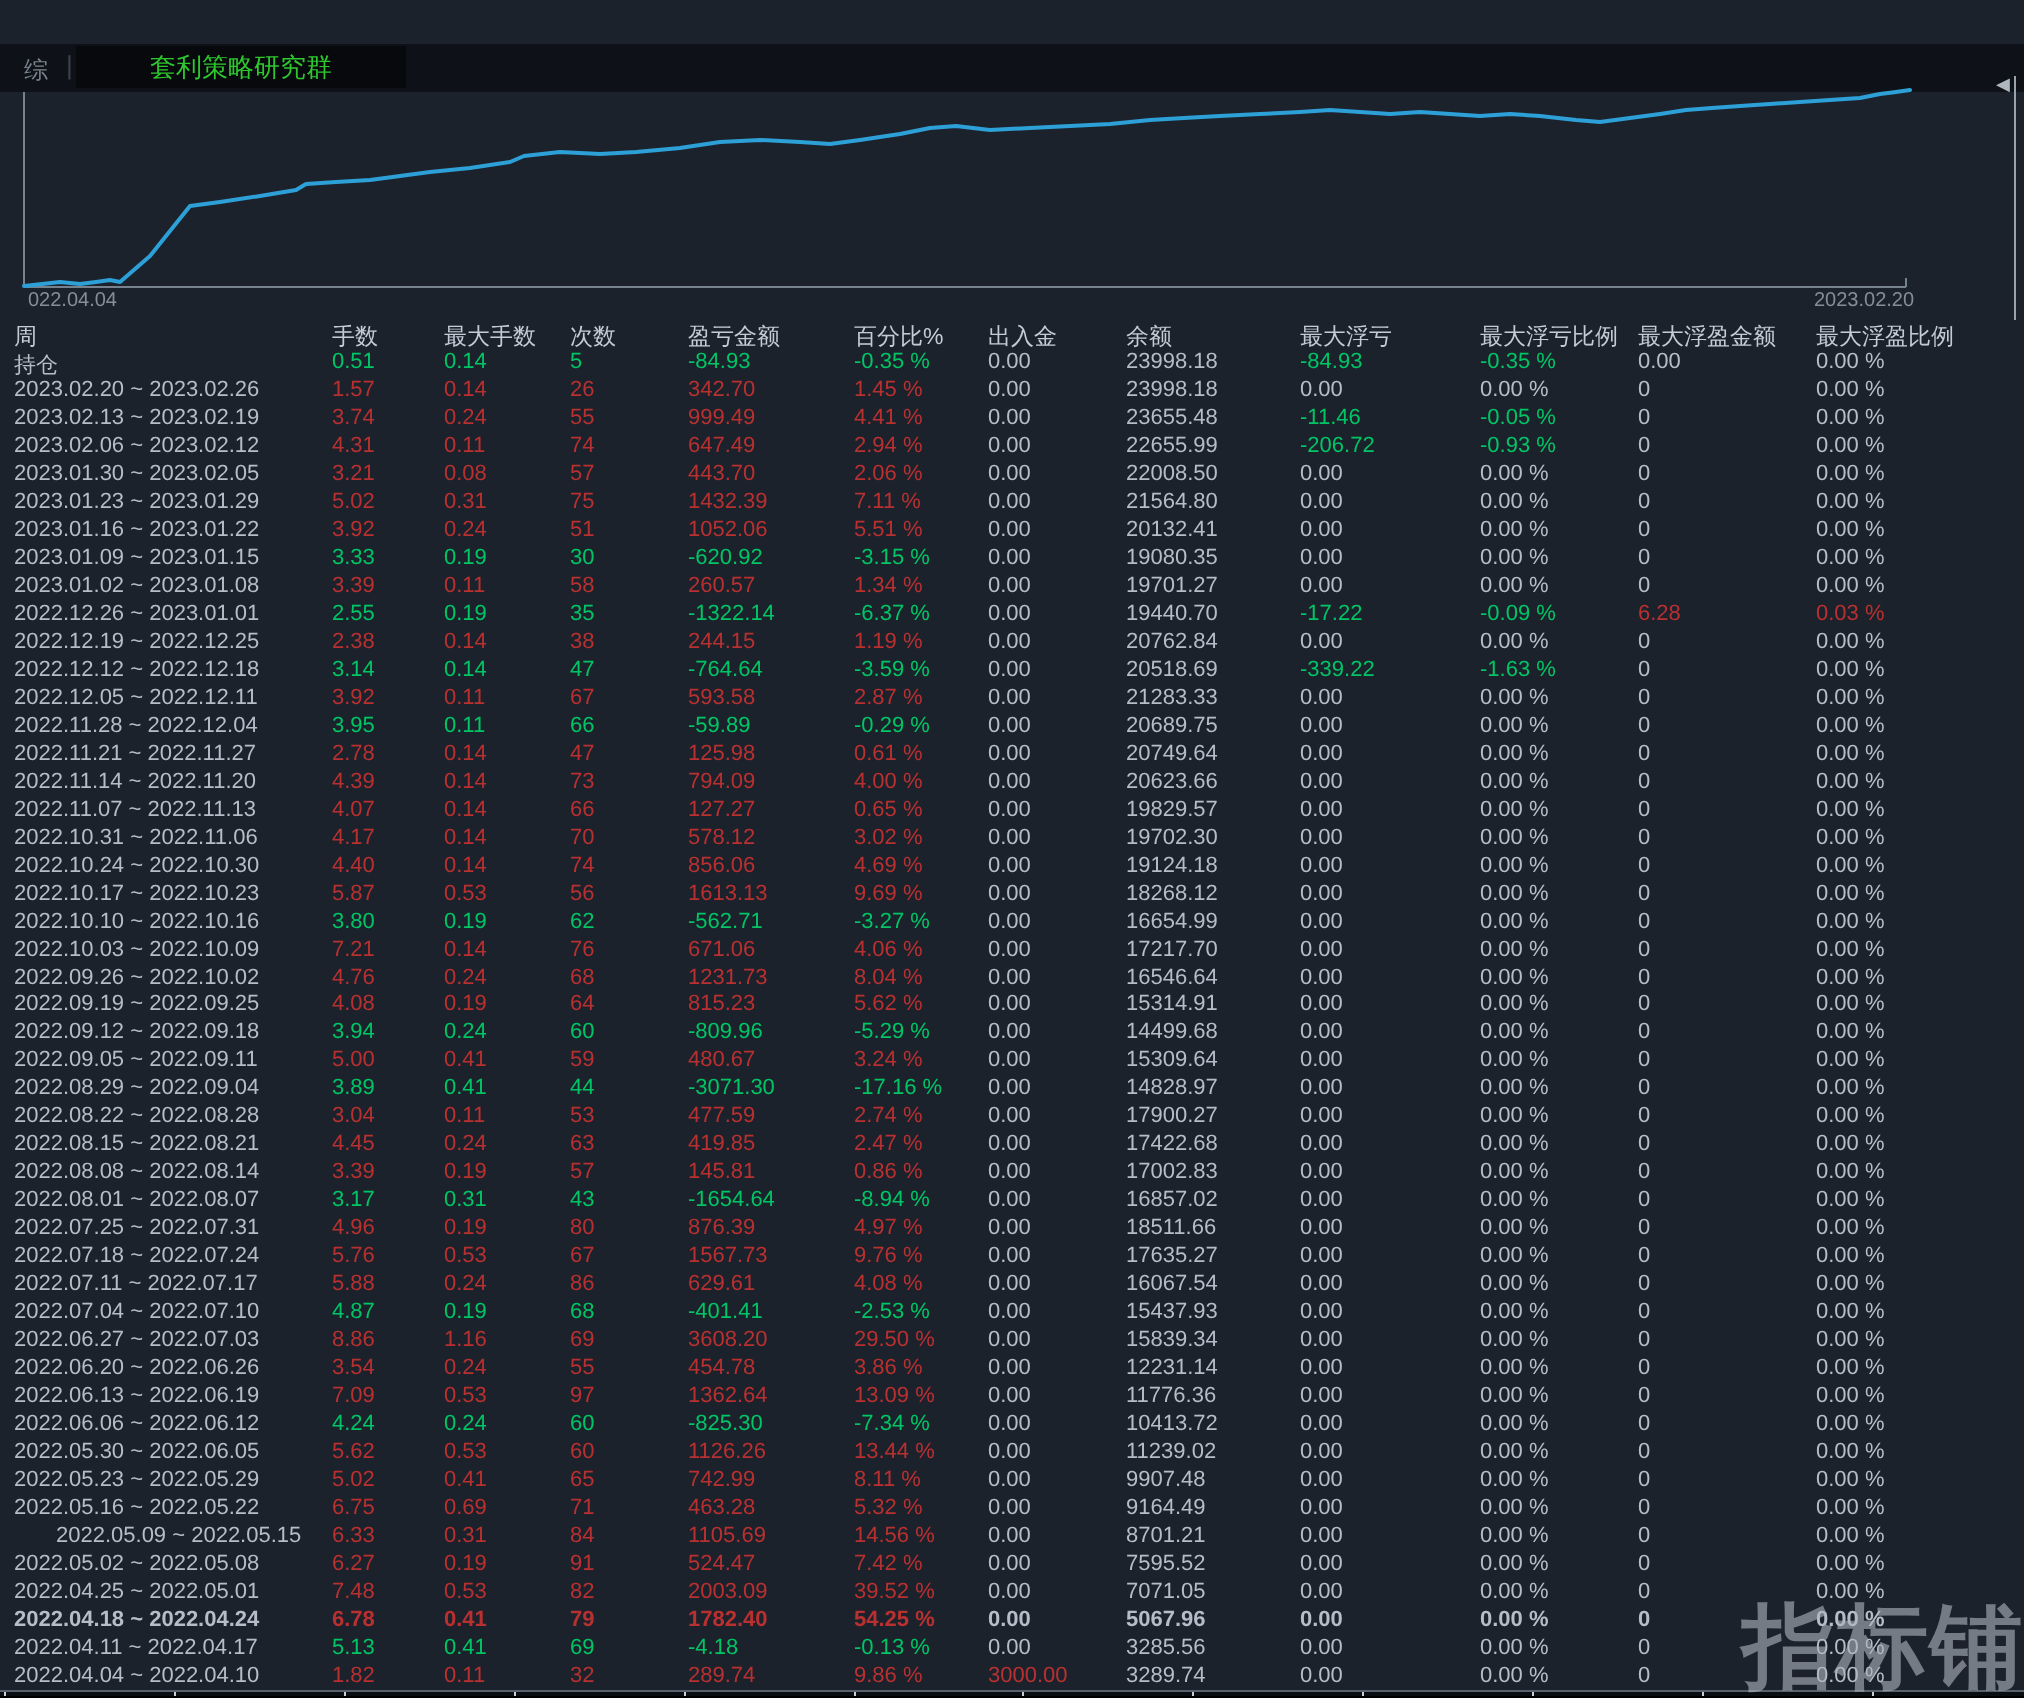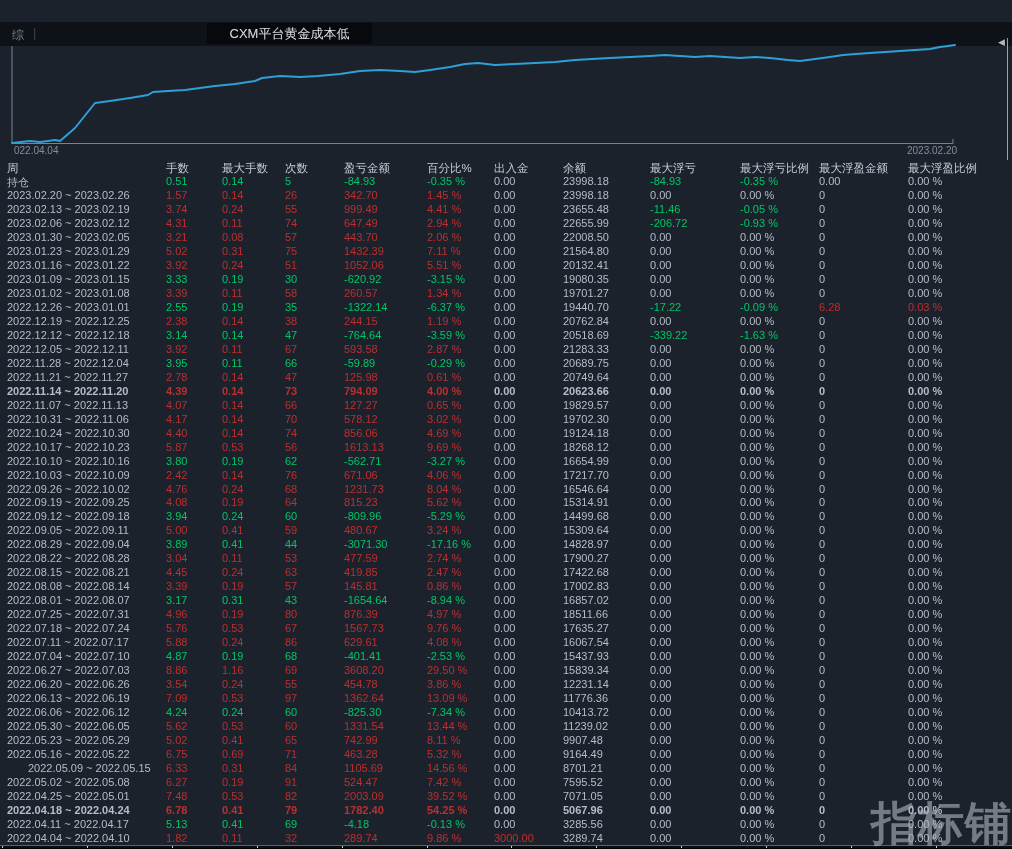--- a/index.html
+++ b/index.html
@@ -44,21 +44,21 @@
 </style>
 </head>
 <body>
 
 <div id="app">
 
 
   <div class="tabbar">
     <span class="tab-collapsed">综</span>
     <span class="tab-sep">|</span>
-    <div class="tab t2">CXM平台黄金成本低</div>
+    <div class="tab t1">套利策略研究群</div>
   </div>
 
   <svg id="chart-svg" width="1012" height="160" viewBox="0 0 1012 160">
     <line x1="12" y1="46" x2="12" y2="143.5" stroke="#77828f" stroke-width="1"></line>
     <line x1="12" y1="143.5" x2="953" y2="143.5" stroke="#77828f" stroke-width="1"></line>
     <line x1="953" y1="143.5" x2="953" y2="139" stroke="#77828f" stroke-width="1"></line>
     <polyline id="curve" fill="none" stroke="#2da0d8" stroke-width="2" stroke-linejoin="round" stroke-linecap="round" points="12,143 30,141 40,142 48,141 55,140 60,141 75,128 95,103 110,101 130,98 148,95 153,92 168,91 185,90 200,88 215,86 235,84 255,81 262,78 280,76 300,77 318,76 340,74 360,71 380,70 400,71 415,72 430,70 450,67 465,64 478,63 495,65 515,64 535,63 555,62 575,60 592,59 610,58 630,57 650,56 665,55 680,56 695,57 710,56 725,57 740,58 755,57 770,58 788,60 800,61 815,59 830,57 843,55 856,54 870,53 885,52 900,51 915,50 930,49 940,47 948,46 955,45"></polyline>
   </svg>
   <span class="axis-label x-start">022.04.04</span>
   <span class="axis-label x-end">2023.02.20</span>
@@ -283,21 +283,21 @@
         <span class="cell cc-r" style="left: 285px;">47</span>
         <span class="cell cc-r" style="left: 344px;">125.98</span>
         <span class="cell cc-r" style="left: 427px;">0.61 %</span>
         <span class="cell cc-gray" style="left: 494px;">0.00</span>
         <span class="cell cc-gray" style="left: 563px;">20749.64</span>
         <span class="cell cc-gray" style="left: 650px;">0.00</span>
         <span class="cell cc-gray" style="left: 740px;">0.00 %</span>
         <span class="cell cc-gray" style="left: 819px;">0</span>
         <span class="cell cc-gray" style="left: 908px;">0.00 %</span>
       </div>
-      <div class="row" style="top: 384.8px; font-weight: bold;">
+      <div class="row" style="top: 384.8px;">
         <span class="cell cc-gray" style="left: 7px;">2022.11.14 ~ 2022.11.20</span>
         <span class="cell cc-r" style="left: 166px;">4.39</span>
         <span class="cell cc-r" style="left: 222px;">0.14</span>
         <span class="cell cc-r" style="left: 285px;">73</span>
         <span class="cell cc-r" style="left: 344px;">794.09</span>
         <span class="cell cc-r" style="left: 427px;">4.00 %</span>
         <span class="cell cc-gray" style="left: 494px;">0.00</span>
         <span class="cell cc-gray" style="left: 563px;">20623.66</span>
         <span class="cell cc-gray" style="left: 650px;">0.00</span>
         <span class="cell cc-gray" style="left: 740px;">0.00 %</span>
@@ -369,21 +369,21 @@
         <span class="cell cc-g" style="left: 427px;">-3.27 %</span>
         <span class="cell cc-gray" style="left: 494px;">0.00</span>
         <span class="cell cc-gray" style="left: 563px;">16654.99</span>
         <span class="cell cc-gray" style="left: 650px;">0.00</span>
         <span class="cell cc-gray" style="left: 740px;">0.00 %</span>
         <span class="cell cc-gray" style="left: 819px;">0</span>
         <span class="cell cc-gray" style="left: 908px;">0.00 %</span>
       </div>
       <div class="row" style="top: 468.56px;">
         <span class="cell cc-gray" style="left: 7px;">2022.10.03 ~ 2022.10.09</span>
-        <span class="cell cc-r" style="left: 166px;">2.42</span>
+        <span class="cell cc-r" style="left: 166px;">7.21</span>
         <span class="cell cc-r" style="left: 222px;">0.14</span>
         <span class="cell cc-r" style="left: 285px;">76</span>
         <span class="cell cc-r" style="left: 344px;">671.06</span>
         <span class="cell cc-r" style="left: 427px;">4.06 %</span>
         <span class="cell cc-gray" style="left: 494px;">0.00</span>
         <span class="cell cc-gray" style="left: 563px;">17217.70</span>
         <span class="cell cc-gray" style="left: 650px;">0.00</span>
         <span class="cell cc-gray" style="left: 740px;">0.00 %</span>
         <span class="cell cc-gray" style="left: 819px;">0</span>
         <span class="cell cc-gray" style="left: 908px;">0.00 %</span>
@@ -624,21 +624,21 @@
         <span class="cell cc-gray" style="left: 650px;">0.00</span>
         <span class="cell cc-gray" style="left: 740px;">0.00 %</span>
         <span class="cell cc-gray" style="left: 819px;">0</span>
         <span class="cell cc-gray" style="left: 908px;">0.00 %</span>
       </div>
       <div class="row" style="top: 719.84px;">
         <span class="cell cc-gray" style="left: 7px;">2022.05.30 ~ 2022.06.05</span>
         <span class="cell cc-r" style="left: 166px;">5.62</span>
         <span class="cell cc-r" style="left: 222px;">0.53</span>
         <span class="cell cc-r" style="left: 285px;">60</span>
-        <span class="cell cc-r" style="left: 344px;">1331.54</span>
+        <span class="cell cc-r" style="left: 344px;">1126.26</span>
         <span class="cell cc-r" style="left: 427px;">13.44 %</span>
         <span class="cell cc-gray" style="left: 494px;">0.00</span>
         <span class="cell cc-gray" style="left: 563px;">11239.02</span>
         <span class="cell cc-gray" style="left: 650px;">0.00</span>
         <span class="cell cc-gray" style="left: 740px;">0.00 %</span>
         <span class="cell cc-gray" style="left: 819px;">0</span>
         <span class="cell cc-gray" style="left: 908px;">0.00 %</span>
       </div>
       <div class="row" style="top: 733.8px;">
         <span class="cell cc-gray" style="left: 7px;">2022.05.23 ~ 2022.05.29</span>

